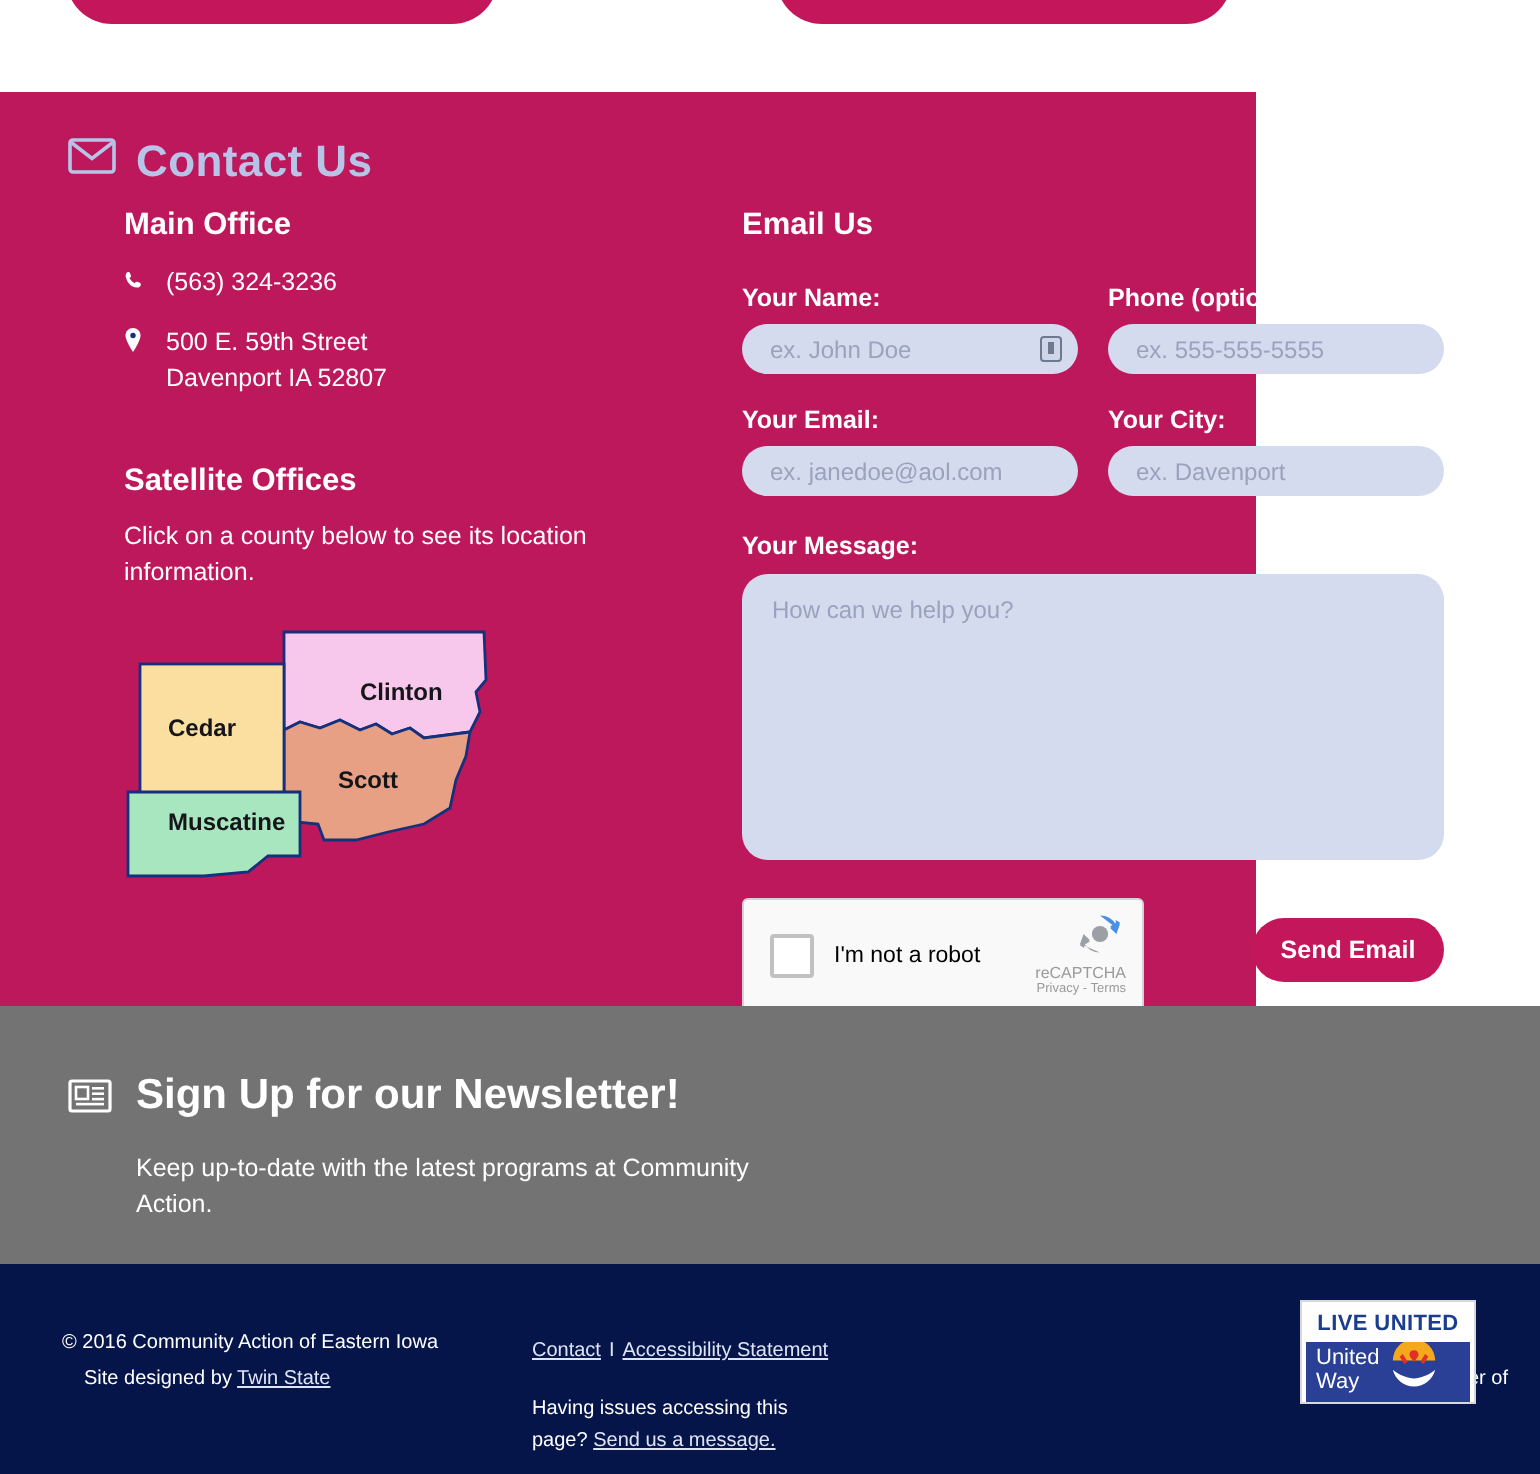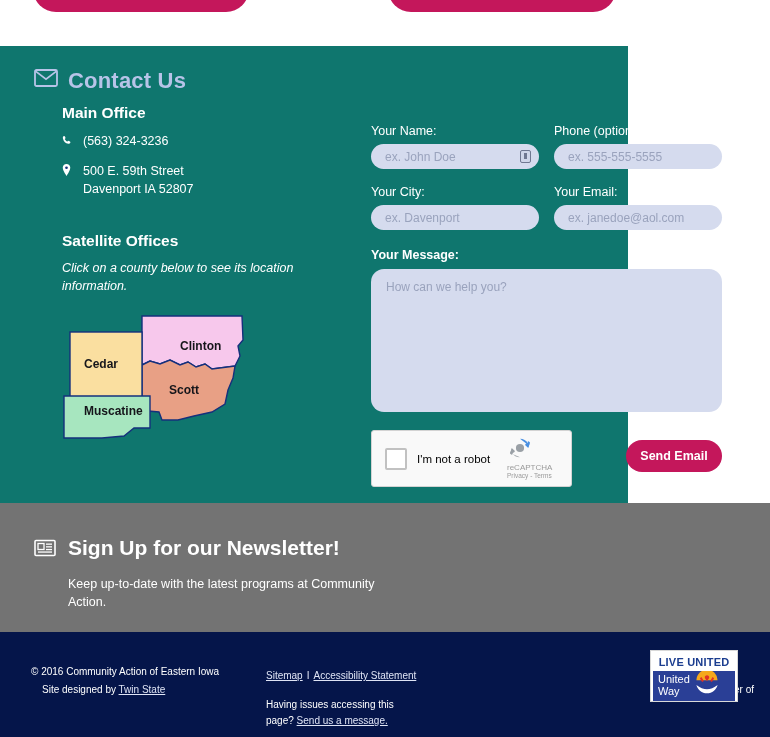--- a/index.html
+++ b/index.html
@@ -16,21 +16,21 @@
   .cut-btn {
     position: absolute; top: -34px; height: 46px;
     background: #c4175b; border-radius: 26px;
   }
   .cut-btn.left  { left: 33px;  width: 216px; }
   .cut-btn.right { left: 388px; width: 228px; }
 
   
   .contact-section {
     position: absolute; left: 0; top: 46px; width: 628px; height: 457px;
-    background: #0f766e;
+    background: #be185d;
   }
 
   .contact-head {
     position: absolute; left: 34px; top: 22px;
     display: flex; align-items: center; gap: 10px;
   }
   .contact-head .glyph { width: 24px; height: 24px; display: block; }
   .contact-head h2 {
     font-size: 22px; font-weight: bold; color: #b7c4e8; letter-spacing: .2px;
   }
@@ -40,38 +40,38 @@
 
   .info-line {
     display: flex; align-items: flex-start; gap: 8px;
     margin-top: 11px; color: #ffffff; font-size: 12.5px; line-height: 1.42;
   }
   .info-line .ic { width: 13px; flex: 0 0 13px; padding-top: 1px; display: block; }
 
   .sat-head { margin-top: 34px; }
   .sat-desc {
     margin-top: 10px; color: #ffffff; font-size: 12.5px;
-    line-height: 1.38; width: 240px; font-style: italic;
+    line-height: 1.38; width: 240px;
   }
 
   .map-wrap { position: relative; margin-top: 17px; width: 250px; height: 130px; }
   .map-wrap svg { display: block; }
   .map-label {
     position: absolute; color: #15151a; font-size: 12px; font-weight: bold;
     white-space: nowrap; pointer-events: none;
   }
 
   
   .form-col { position: absolute; left: 371px; top: 58px; width: 352px; }
   .form-head { font-size: 15.5px; font-weight: bold; color: #ffffff; }
 
   .field-grid { margin-top: 20px; display: flex; flex-wrap: wrap; gap: 0 15px; }
   .field { width: 168px; margin-bottom: 16px; position: relative; }
   .field label {
-    display: block; color: #ffffff; font-size: 12.5px; font-weight: normal;
+    display: block; color: #ffffff; font-size: 12.5px; font-weight: bold;
     margin-bottom: 6px;
   }
   .field input {
     width: 100%; height: 25px; border: 0; border-radius: 13px;
     background: #d5dbee; padding: 0 14px;
     font-family: "Liberation Sans", sans-serif; font-size: 12px; color: #333;
   }
   .field input::placeholder { color: #9aa3bd; }
   .autofill-ic {
     position: absolute; right: 8px; bottom: 6px; width: 11px; height: 13px;
@@ -103,21 +103,21 @@
     border: 1px solid #d3d3d3; border-radius: 3px;
     display: flex; align-items: center; position: relative;
   }
   .rc-box {
     width: 22px; height: 22px; background: #fff; border: 2px solid #c1c1c1;
     border-radius: 2px; margin-left: 13px;
   }
   .rc-text { margin-left: 10px; font-size: 11.5px; color: #000; }
   .rc-brand {
     position: absolute; right: 8px; top: 5px; width: 56px;
-    text-align: left;
+    text-align: right;
   }
   .rc-brand .logo { height: 26px; }
   .rc-brand .nm { font-size: 8px; color: #9a9a9a; margin-top: 1px; }
   .rc-brand .tos { font-size: 6.5px; color: #9a9a9a; }
 
   .send-btn {
     width: 96px; height: 32px; background: #c4175b; border: 0;
     border-radius: 16px; color: #ffffff; font-size: 12.5px; font-weight: bold;
     font-family: "Liberation Sans", sans-serif; cursor: pointer; margin-top: 10px;
   }
@@ -234,42 +234,43 @@
           <path d="M2 84 L88 84 L88 116 L72 116 L62 124 L40 126 L2 126 Z" fill="#a7e6bf" stroke="#15307c" stroke-width="1.4"></path>
         </svg>
         <span class="map-label" style="left:118px; top:27px;">Clinton</span>
         <span class="map-label" style="left:22px; top:45px;">Cedar</span>
         <span class="map-label" style="left:107px; top:71px;">Scott</span>
         <span class="map-label" style="left:22px; top:92px;">Muscatine</span>
       </div>
     </div>
 
     <div class="form-col">
+      <div class="form-head">Email Us</div>
 
       <div class="field-grid">
 
         <div class="field">
           <label>Your Name:</label>
           <input type="text" placeholder="ex. John Doe" style="">
           <span class="autofill-ic"></span>
         </div>
 
         <div class="field">
           <label>Phone (optional):</label>
           <input type="text" placeholder="ex. 555-555-5555" style="">
         </div>
 
         <div class="field">
+          <label>Your Email:</label>
+          <input type="text" placeholder="ex. janedoe@aol.com" style="">
+        </div>
+
+        <div class="field">
           <label>Your City:</label>
           <input type="text" placeholder="ex. Davenport" style="">
-        </div>
-
-        <div class="field">
-          <label>Your Email:</label>
-          <input type="text" placeholder="ex. janedoe@aol.com" style="">
         </div>
 
       </div>
 
       <div class="msg-block">
         <label>Your Message:</label>
         <textarea placeholder="How can we help you?" style=""></textarea>
       </div>
 
       <div class="bottom-row">
@@ -322,21 +323,21 @@
   <div class="footer">
     <div class="ft-left">
       <div>© 2016 Community Action of Eastern Iowa</div>
       <div class="l2">
         <span>Site designed by </span><a href="#">Twin State</a>
       </div>
     </div>
 
     <div class="ft-mid">
       <div>
-        <a href="#">Sitemap</a><span class="sep">I</span><a href="#">Accessibility Statement</a>
+        <a href="#">Contact</a><span class="sep">I</span><a href="#">Accessibility Statement</a>
       </div>
       <div class="ft-issue">
         <span>Having issues accessing this page? </span><a href="#">Send us a message.</a>
       </div>
     </div>
 
     <div class="ft-partner">A proud partner of</div>
   </div>
 
   <div class="uw-logo">

